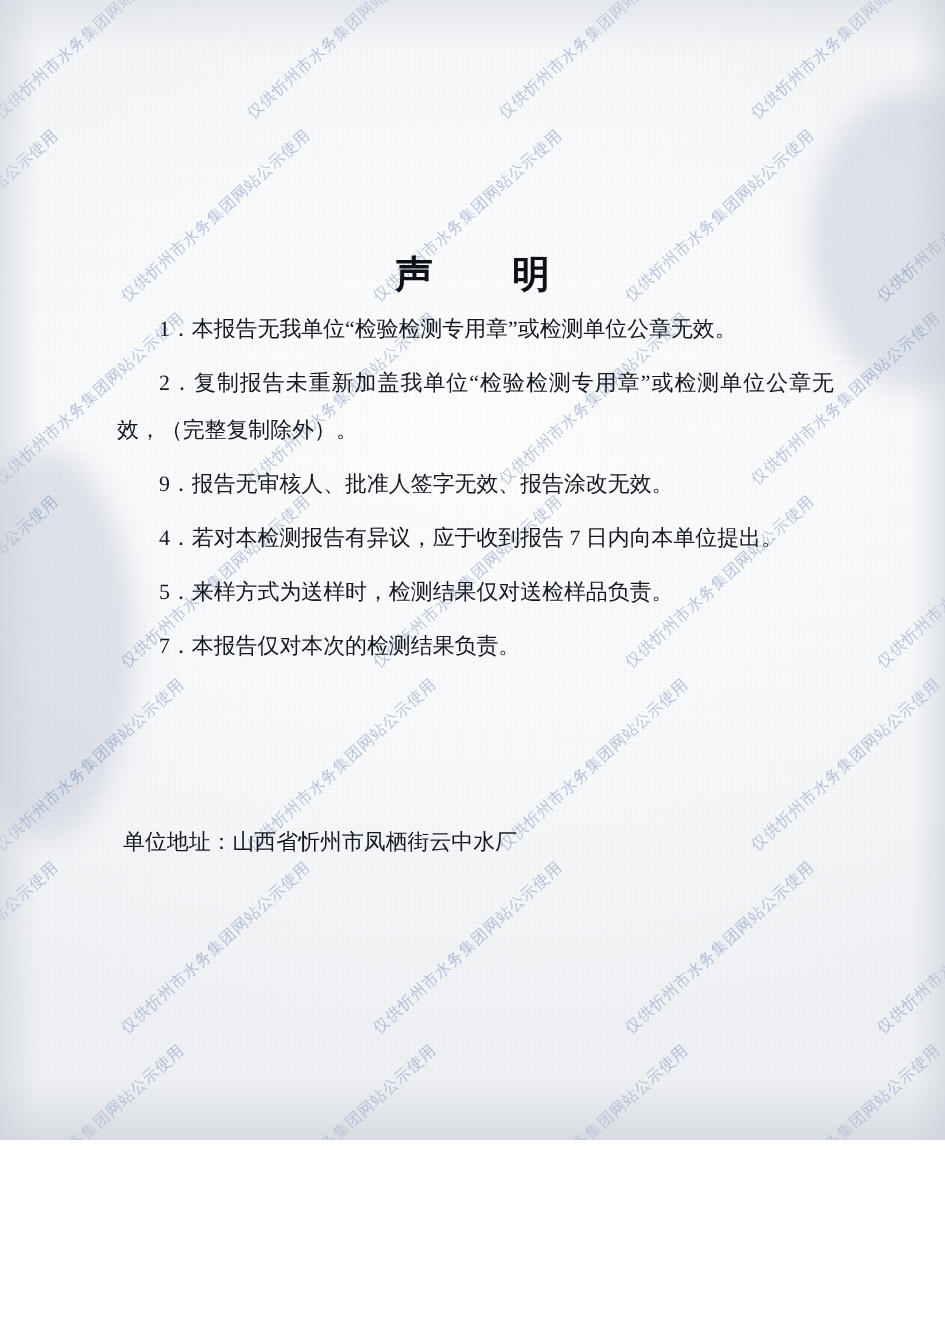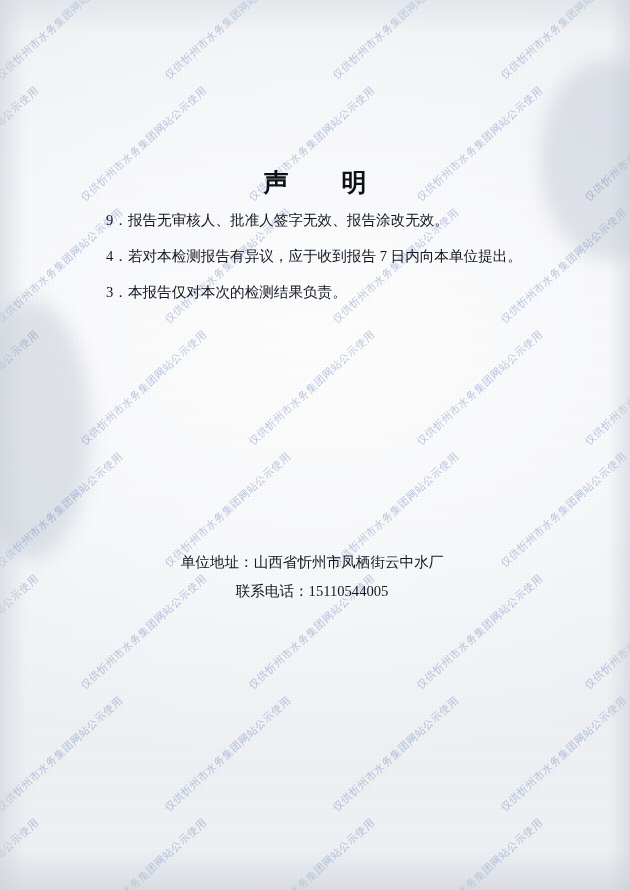--- a/index.html
+++ b/index.html
@@ -10,21 +10,21 @@
     width: 630px;
     height: 890px;
     background: #ffffff;
     font-family: "Liberation Serif", "DejaVu Serif", serif;
     overflow: hidden;
   }
 
   #page {
     position: relative;
     width: 630px;
-    height: 890px;
+    height: 760px;
     background:
       radial-gradient(ellipse 620px 420px at 50% 38%, #fdfdfd 0%, #f7f8fa 55%, #eef0f3 100%),
       linear-gradient(180deg, #f4f5f7 0%, #fbfbfc 18%, #ffffff 45%, #f9fafb 78%, #eef0f2 100%);
     overflow: hidden;
   }
 
   
   .scan-shade {
     position: absolute;
     inset: 0;
@@ -107,21 +107,20 @@
     position: absolute;
     top: 548px;
     left: 82px;
     width: 460px;
   }
   .contact-line {
     font-size: 14.6px;
     line-height: 29px;
     color: #121620;
     font-family: "Liberation Serif", "DejaVu Serif", serif;
-    text-align: center;
   }
 
   
   .smudge {
     position: absolute;
     z-index: 2;
     border-radius: 50%;
     filter: blur(9px);
     background: rgba(190, 198, 210, .45);
   }
@@ -173,26 +172,28 @@
       <div class="wm" style="left: 306px; top: 986px; transform: rotate(-42deg);">仅供忻州市水务集团网站公示使用</div>
       <div class="wm" style="left: 474px; top: 986px; transform: rotate(-42deg);">仅供忻州市水务集团网站公示使用</div>
       <div class="wm" style="left: 642px; top: 986px; transform: rotate(-42deg);">仅供忻州市水务集团网站公示使用</div>
     </div>
 
   <div class="doc">
 
     <div class="title">声　明</div>
 
     <div class="clauses">
+      <p class="clause">1．本报告无我单位“检验检测专用章”或检测单位公章无效。</p>
+      <p class="clause">2．复制报告未重新加盖我单位“检验检测专用章”或检测单位公章无效，（完整复制除外）。</p>
       <p class="clause">9．报告无审核人、批准人签字无效、报告涂改无效。</p>
       <p class="clause">4．若对本检测报告有异议，应于收到报告 7 日内向本单位提出。</p>
-      <p class="clause">3．本报告仅对本次的检测结果负责。</p>
+      <p class="clause">5．来样方式为送样时，检测结果仅对送检样品负责。</p>
+      <p class="clause">7．本报告仅对本次的检测结果负责。</p>
     </div>
 
     <div class="contact">
       <div class="contact-line">单位地址：山西省忻州市凤栖街云中水厂</div>
-      <div class="contact-line">联系电话：15110544005</div>
     </div>
 
   </div>
 
   <div class="scan-shade"></div>
 </div>
 
 </body></html>

